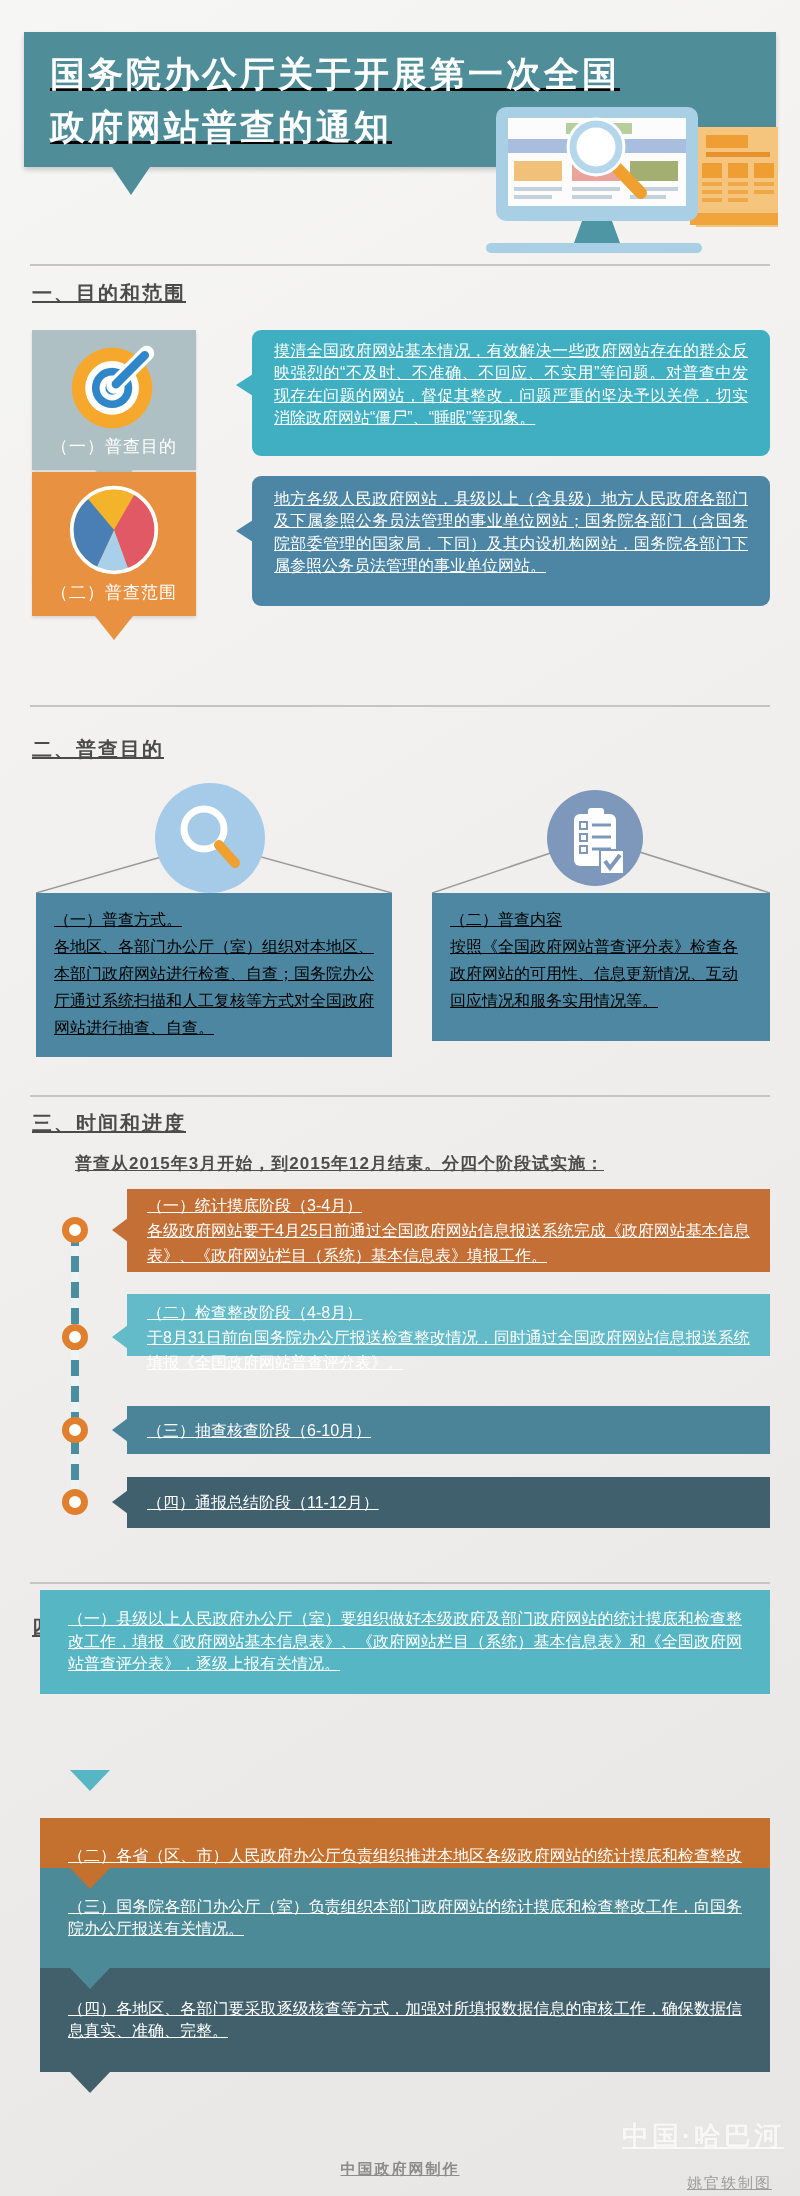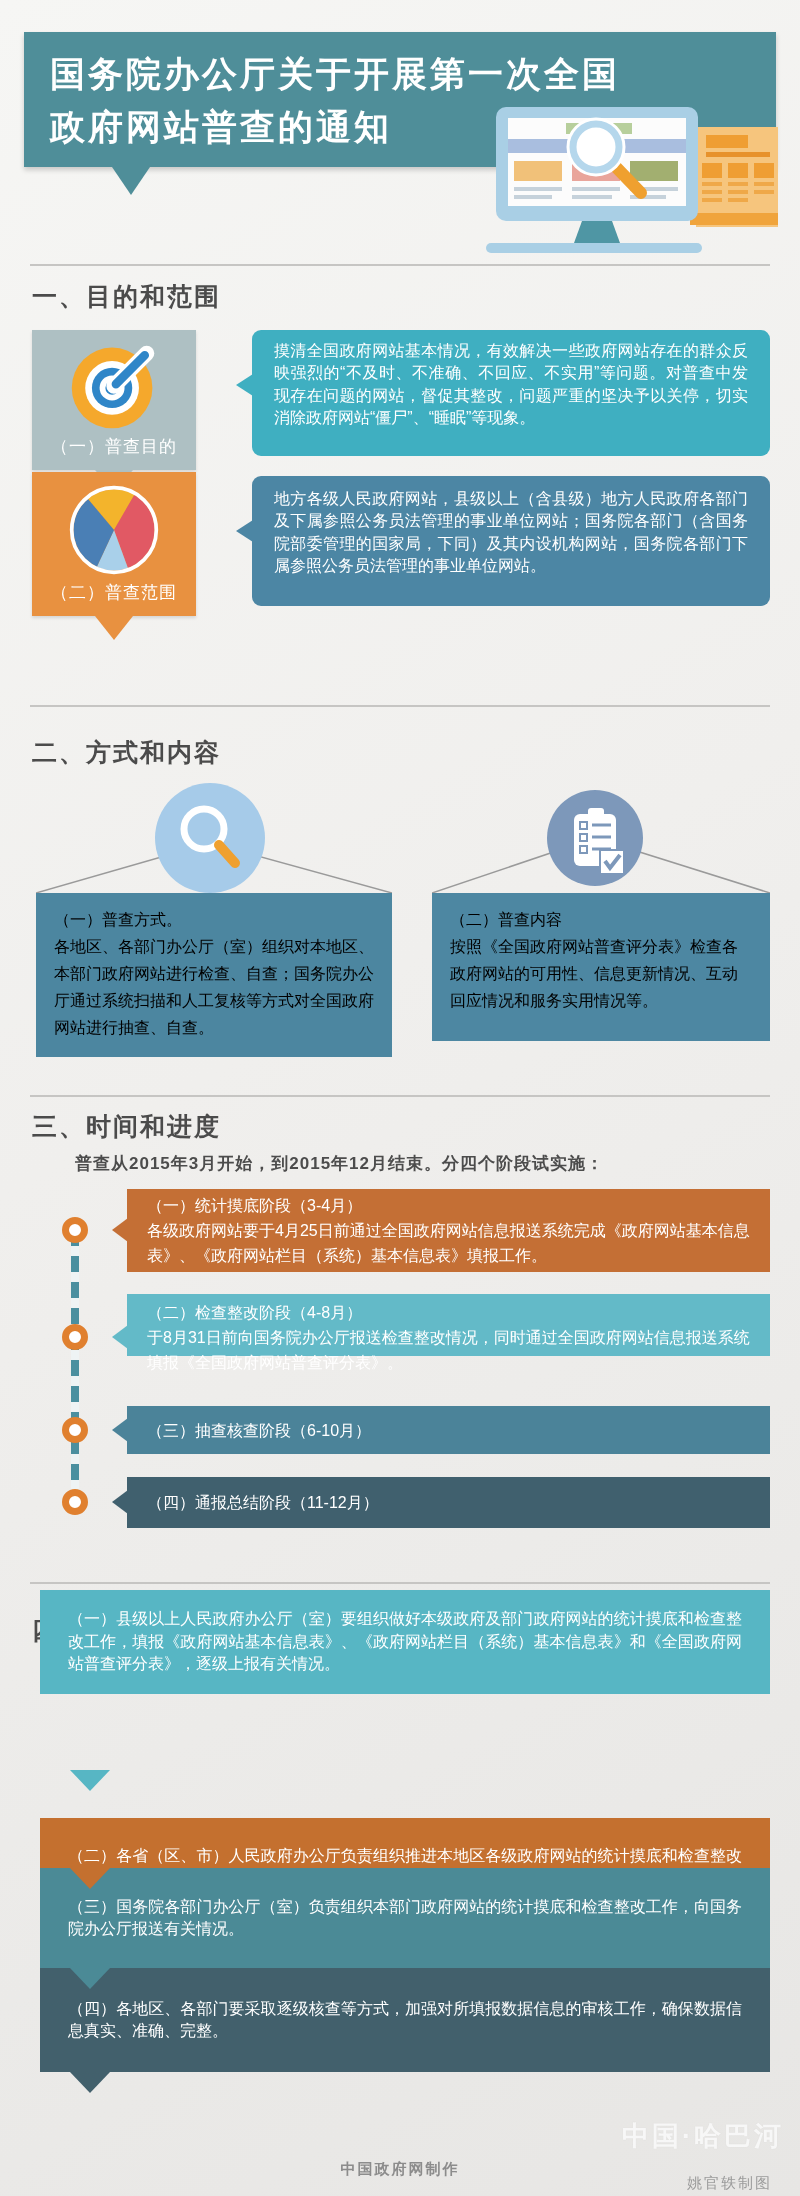--- a/index.html
+++ b/index.html
@@ -1,32 +1,32 @@
 <!DOCTYPE html>
 <html><head>
 <meta charset="utf-8">
 <style>
   html,body{margin:0;padding:0;background:#dcdbd9;}
   #canvas{
     position:relative;width:800px;height:2196px;margin:0 auto;overflow:hidden;
     background:linear-gradient(150deg,#f6f6f4 0%,#f0efed 45%,#e7e6e4 100%);
     font-family:"Liberation Sans","DejaVu Sans",sans-serif;
   }
-  .abs{position:absolute;}
+  .abs{position:absolute;text-decoration:underline;}
   
   .banner{left:24px;top:32px;width:752px;height:135px;background:#4f8e99;
           box-shadow:0 3px 5px rgba(0,0,0,.18);}
   .banner-title{padding:16px 0 0 26px;color:#ffffff;font-size:35px;font-weight:bold;
                 line-height:1.5;letter-spacing:3px;}
   .tri-down{width:0;height:0;border-left:19px solid transparent;border-right:19px solid transparent;
             border-top:24px solid transparent;}
   .banner-tail{left:112px;top:167px;border-top-width:28px;}
   
   .sep{left:30px;width:740px;height:2px;background:#c6c5c3;}
-  .heading{left:32px;color:#4b4b4b;font-size:25px;font-weight:bold;letter-spacing:2px;}
+  .heading{left:32px;color:#4b4b4b;font-size:20px;font-weight:bold;letter-spacing:2px;}
   
   .tile{width:164px;left:32px;text-align:center;box-shadow:0 2px 3px rgba(0,0,0,.12);}
   .tile-label{position:absolute;bottom:12px;left:0;width:100%;color:#fff;font-size:17px;letter-spacing:1px;}
   .bubble{left:252px;width:518px;border-radius:9px;color:#fff;font-size:16px;line-height:22.4px;
           box-sizing:border-box;padding:10px 22px;text-align:justify;}
   .bubble-tail{width:0;height:0;border-top:11px solid transparent;border-bottom:11px solid transparent;
                border-right:17px solid transparent;position:absolute;left:-16px;}
   
   .method-box{color:#000000;font-size:16px;line-height:27px;box-sizing:border-box;padding:13px 18px;}
   
@@ -145,21 +145,21 @@
     </span>
     <div class="tile-label">（二）普查范围</div>
   </div>
   <div class="abs tri-down" style="left: 95px; top: 616px; border-top-width: 24px; border-top-color: rgb(232, 145, 64);"></div>
   <div class="abs bubble" style="top: 476px; height: 130px; padding-top: 12px; background: rgb(76, 134, 164);">
     <span class="bubble-tail" style="top: 44px; border-right-color: rgb(76, 134, 164);"></span>
     <span>地方各级人民政府网站，县级以上（含县级）地方人民政府各部门及下属参照公务员法管理的事业单位网站；国务院各部门（含国务院部委管理的国家局，下同）及其内设机构网站，国务院各部门下属参照公务员法管理的事业单位网站。</span>
   </div>
 
   <div class="abs sep" style="top:705px;"></div>
-  <div class="abs heading" style="top:736px;">二、方式和内容</div>
+  <div class="abs heading" style="top:736px;">二、普查目的</div>
 
   <div class="abs" style="left:36px;top:783px;width:356px;height:110px;">
     <svg width="356" height="110" viewBox="0 0 356 110">
       <line x1="0" y1="110" x2="174" y2="60" stroke="#9a9a9a" stroke-width="1.5"></line>
       <line x1="174" y1="60" x2="356" y2="110" stroke="#9a9a9a" stroke-width="1.5"></line>
       <circle cx="174" cy="55" r="55" fill="#a6cbe9"></circle>
       <g>
         <circle cx="168" cy="46" r="20" fill="none" stroke="#ffffff" stroke-width="7"></circle>
         <line x1="183" y1="62" x2="199" y2="80" stroke="#efa02f" stroke-width="10" stroke-linecap="round"></line>
       </g>

